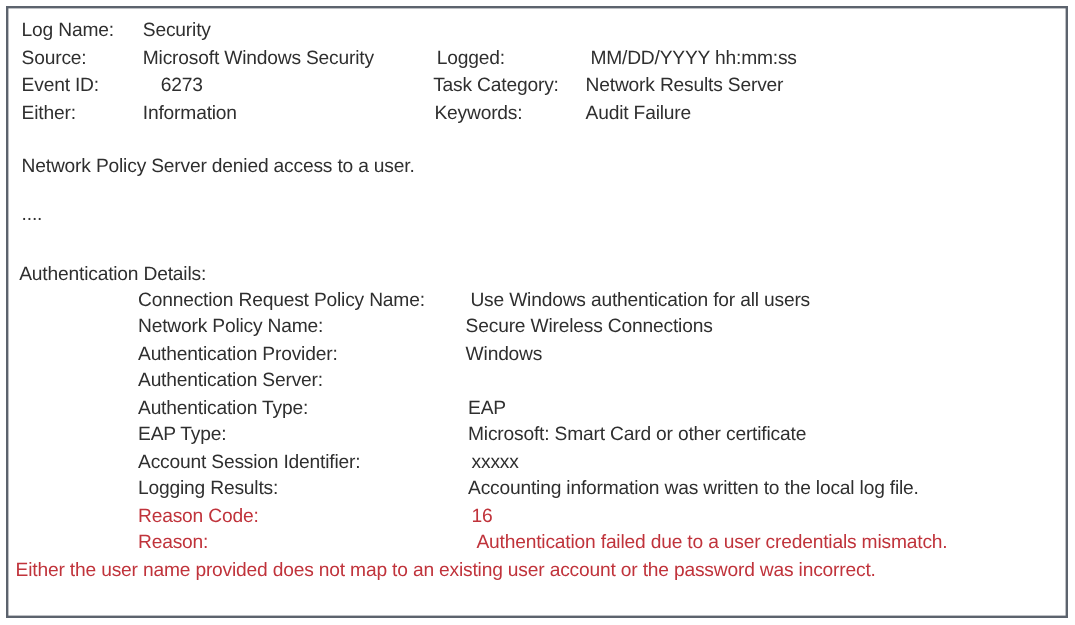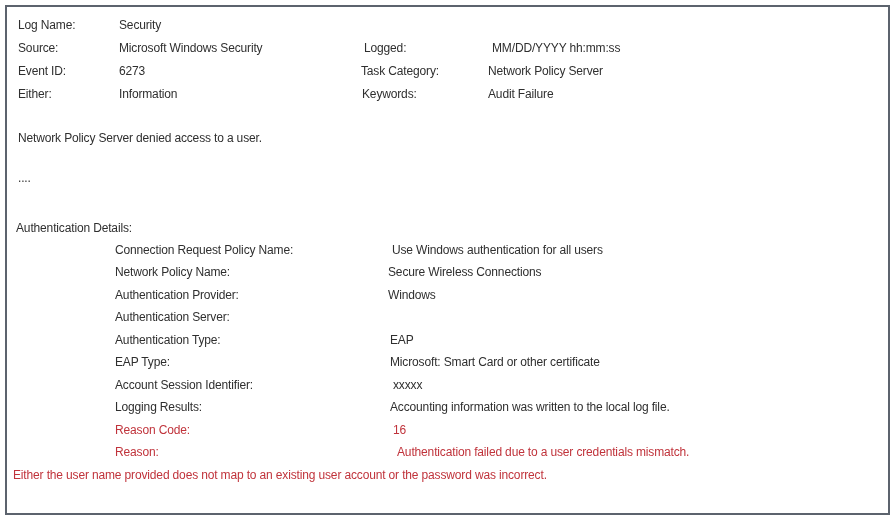--- a/index.html
+++ b/index.html
@@ -16,50 +16,50 @@
   }
   .frame {
     position: absolute;
     left: 5px; top: 5px; right: 6px; bottom: 6px;
     border: 2px solid var(--border, #5c636d);
     background: #ffffff;
   }
   .l {
     position: absolute;
     white-space: nowrap;
-    font-size: 12px;
+    font-size: 16px;
     line-height: 19px;
     letter-spacing: -0.15px;
     color: var(--text, #2f2f2f);
   }
   .red { color: var(--highlight, #c0333b); }
 </style>
 </head>
 <body>
 
 <div class="page">
   <div class="frame"></div>
 
   <span class="l" style="left:18px;  top:16px">Log Name:</span>
   <span class="l" style="left:119px; top:16px">Security</span>
 
   <span class="l" style="left:18px;  top:39px">Source:</span>
   <span class="l" style="left:119px; top:39px">Microsoft Windows Security</span>
 
   <span class="l" style="left:18px;  top:62px">Event ID:</span>
-  <span class="l" style="left:119px; top:62px">6273</span>
+  <span class="l" style="left:134px; top:62px">6273</span>
 
   <span class="l" style="left:18px;  top:85px">Either:</span>
   <span class="l" style="left:119px; top:85px">Information</span>
 
   <span class="l" style="left:364px; top:39px">Logged:</span>
   <span class="l" style="left:492px; top:39px">MM/DD/YYYY hh:mm:ss</span>
 
   <span class="l" style="left:361px; top:62px">Task Category:</span>
-  <span class="l" style="left:488px; top:62px">Network Policy Server</span>
+  <span class="l" style="left:488px; top:62px">Network Results Server</span>
 
   <span class="l" style="left:362px; top:85px">Keywords:</span>
   <span class="l" style="left:488px; top:85px">Audit Failure</span>
 
   <span class="l" style="left:18px; top:129px">Network Policy Server denied access to a user.</span>
   <span class="l" style="left:18px; top:169px">....</span>
   <span class="l" style="left:16px; top:219px">Authentication Details:</span>
 
   <span class="l" style="left:115px; top:241px">Connection Request Policy Name:</span>
   <span class="l" style="left:392px; top:241px">Use Windows authentication for all users</span>

